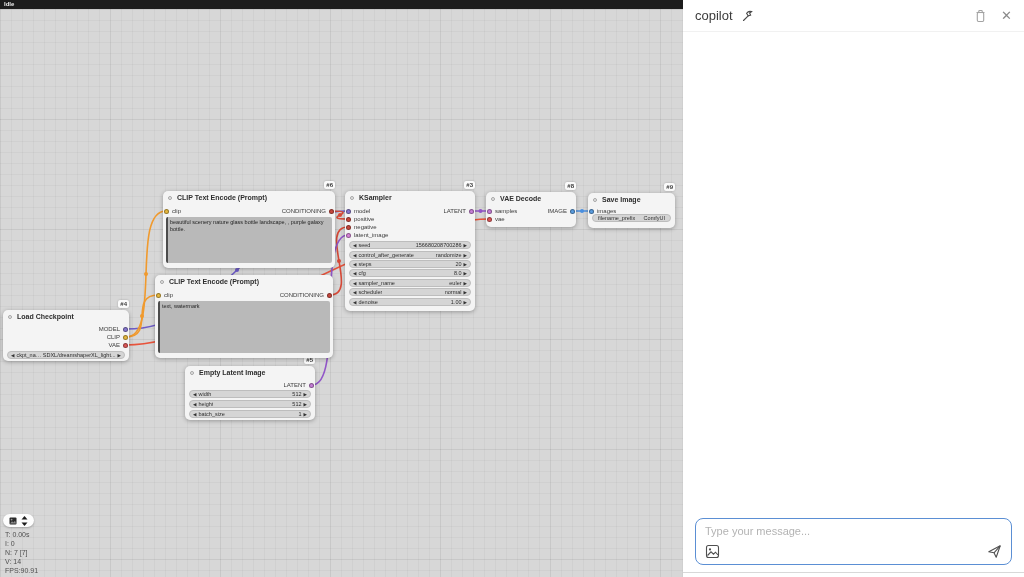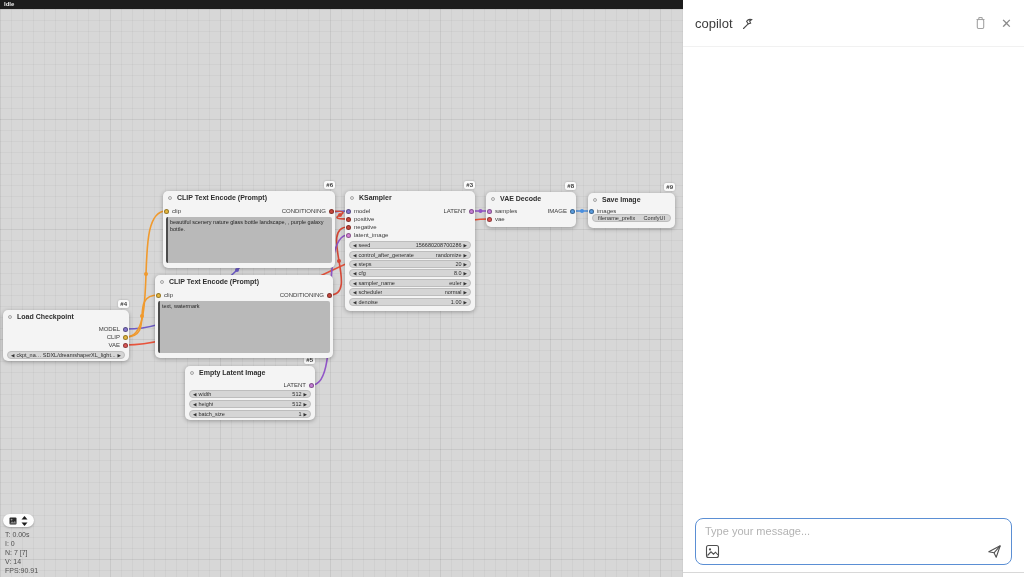--- a/index.html
+++ b/index.html
@@ -46,21 +46,21 @@
     color:#1f1f1f; padding:2px 2px; overflow:hidden; }
 
   .hud-pill { position:absolute; left:3px; top:514px; z-index:20; width:31px; height:13px;
     background:#fdfdfd; border-radius:7px; box-shadow:0 1px 2px rgba(0,0,0,0.25);
     display:flex; align-items:center; justify-content:space-around; padding:0 4px; }
   .hud-stats { position:absolute; left:5px; top:530px; z-index:20; font-size:7px;
     color:#4f4f4f; line-height:9px; }
 
   
   .panel { position:relative; width:341px; height:577px; background:#ffffff; }
-  .panel-header { display:flex; align-items:center; height:47px; padding:0 12px;
+  .panel-header { display:flex; align-items:center; height:32px; padding:0 12px;
     border-bottom:1px solid #f1f1f1; }
   .panel-title { font-size:13px; color:#3c3c3c; }
   .tool-icon { margin-left:8px; display:flex; }
   .header-actions { margin-left:auto; display:flex; align-items:center; gap:14px; }
   .icon-btn { display:flex; align-items:center; justify-content:center; cursor:pointer; }
   .close-glyph { font-size:13px; color:#8a8a8a; line-height:13px; }
 
   .chat-input { position:absolute; left:12px; right:12px; top:518px; height:47px;
     border:1.5px solid #5b8fd4; border-radius:8px; background:#fff; padding:6px 9px; }
   .chat-placeholder { font-size:11px; color:#b3b3b3; }

